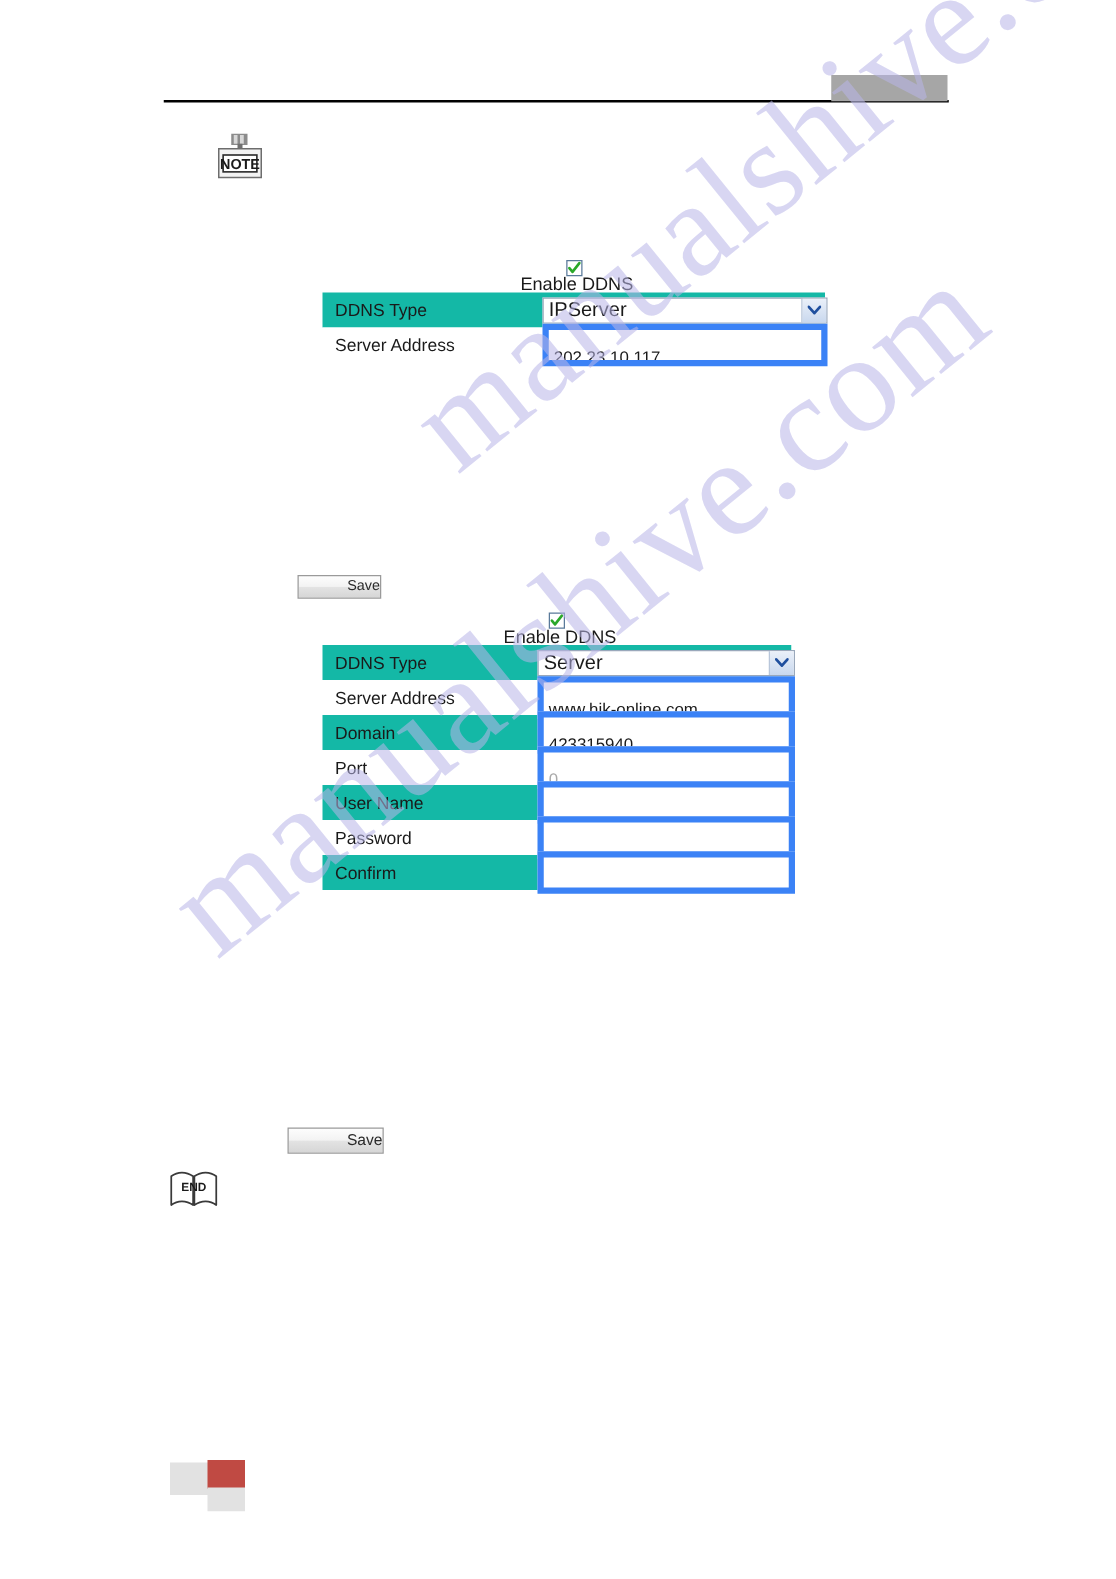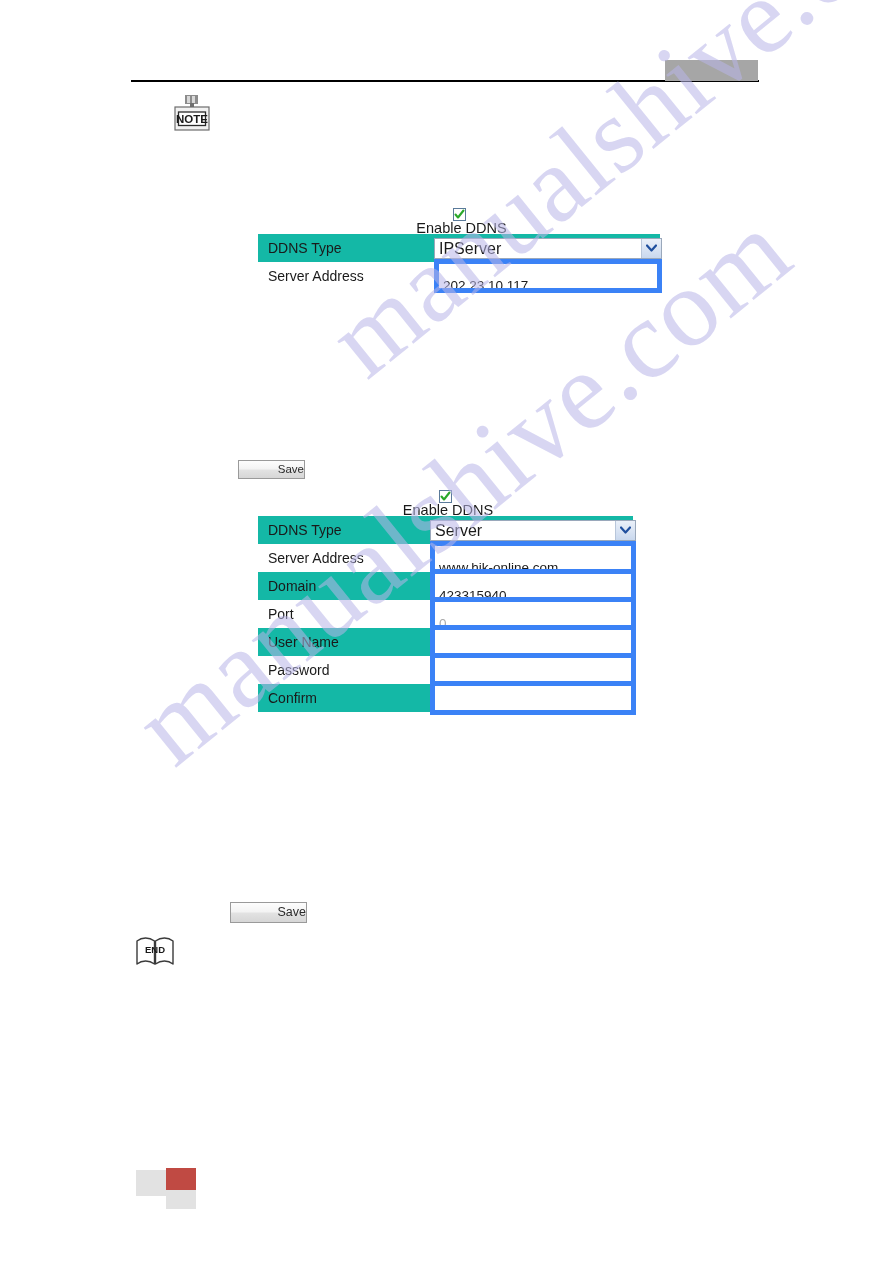--- a/index.html
+++ b/index.html
@@ -69,21 +69,21 @@
     width: 93px;
     height: 21px;
     background: #a6a6a6;
     z-index: 2;
   }
 
   
   .note-icon {
     position: absolute;
     left: 170px;
-    top: 92px;
+    top: 104px;
     width: 44px;
     height: 44px;
     z-index: 3;
   }
   .end-icon {
     position: absolute;
     left: 135px;
     top: 933px;
     width: 40px;
     height: 36px;

